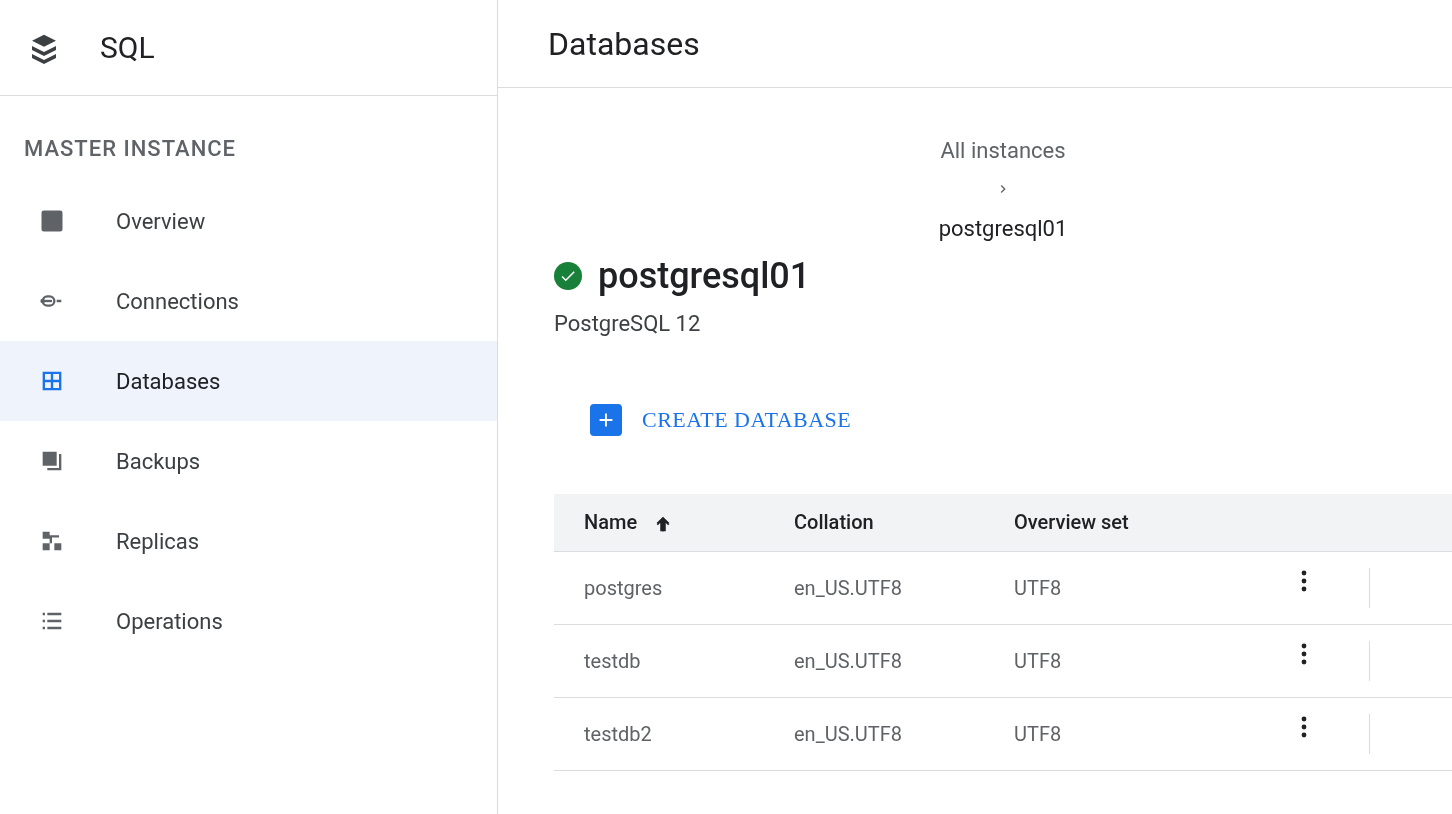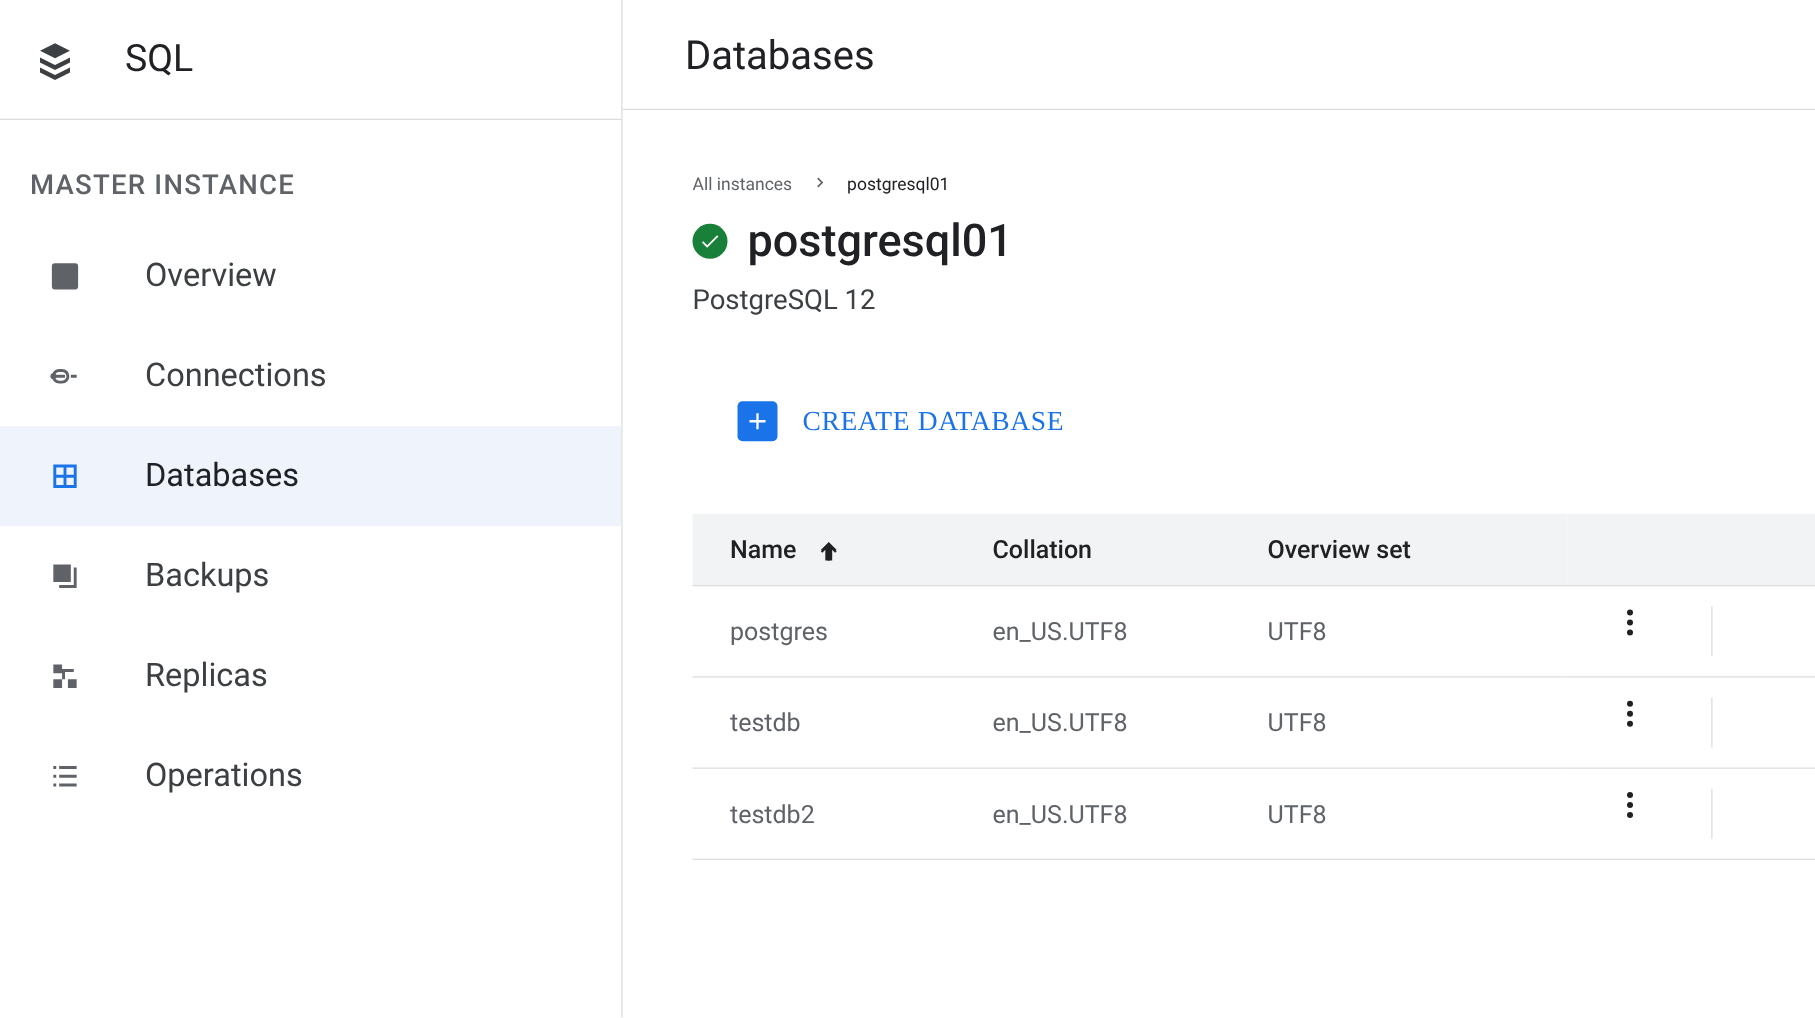--- a/index.html
+++ b/index.html
@@ -58,21 +58,21 @@
   .nav-item.active .nav-label { color: #202124; }
   .nav-icon {
     width: 32px;
     height: 32px;
     display: flex;
     align-items: center;
     justify-content: center;
   }
   .nav-icon svg { fill: #5f6368; }
   .nav-label {
-    font-size: 26px;
+    font-size: 22px;
     color: #3c4043;
   }
   
   .main {
     flex: 1;
     display: flex;
     flex-direction: column;
   }
   .main-header {
     height: 88px;
@@ -86,22 +86,23 @@
     font-weight: 400;
     color: #202124;
   }
   .content {
     padding: 50px 0 0 56px;
   }
   .breadcrumb {
     display: flex;
     align-items: center;
     gap: 14px;
-    font-size: 14px;
+    font-size: 22px;
     margin-bottom: 14px;
+    flex-direction: column;
   }
   .breadcrumb-link { color: #5f6368; cursor: pointer; }
   .breadcrumb-current { color: #202124; }
   .breadcrumb-sep svg { width: 16px; height: 16px; fill: #5f6368; }
   .instance-row {
     display: flex;
     align-items: center;
     gap: 16px;
     margin-bottom: 14px;
   }

